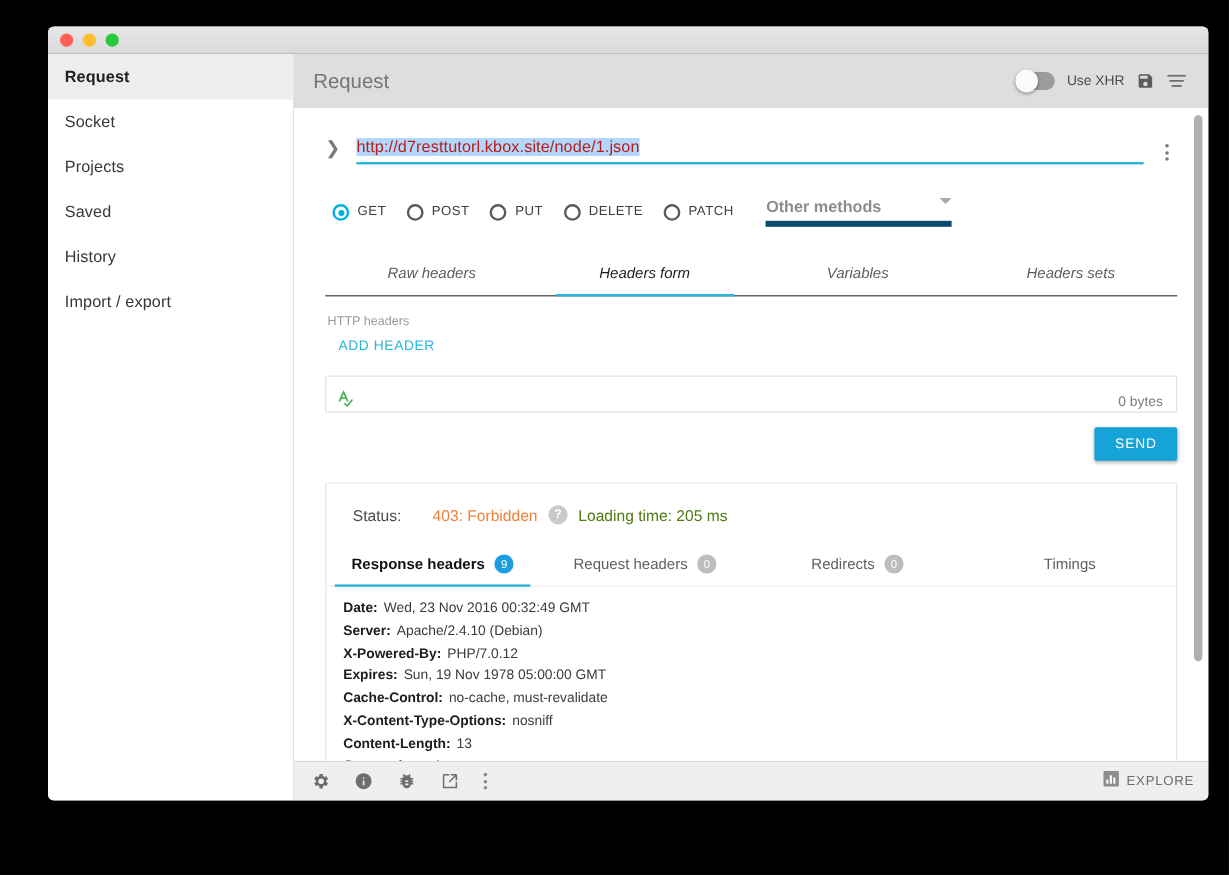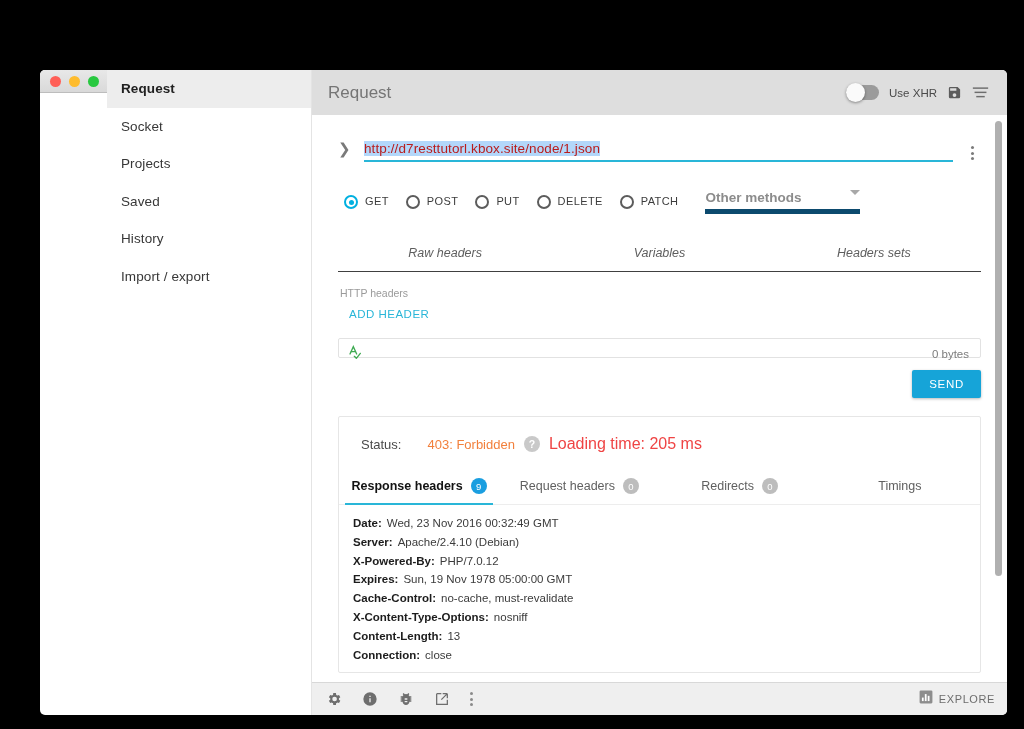--- a/index.html
+++ b/index.html
@@ -13,21 +13,21 @@
 
   
   #app-window {
     position: absolute;
     left: 40px; top: 22px;
     width: 967px; height: 645px;
     background: #fff;
     border-radius: 5px;
     overflow: hidden;
     box-shadow: 0 6px 26px rgba(0,0,0,.55);
-    display: flex;  margin-top: 48px;
+    display: flex; flex-direction: column;
   }
 
   
   #titlebar {
     height: 23px;
     background: linear-gradient(to bottom, #e8e8e8 0%, #d9d9d9 100%);
     border-bottom: 1px solid #bdbdbd;
     display: flex; align-items: center;
     padding-left: 10px;
     flex: 0 0 23px;
@@ -167,21 +167,21 @@
   
   #headers-form { padding-left: 2px; }
   #http-headers-label { font-size: 10.5px; color: #9a9a9a; margin-top: 15px; }
   #add-header-btn {
     font-size: 11.5px; color: #29b6d8; letter-spacing: .5px;
     margin-top: 9px; margin-left: 9px; cursor: pointer; display: inline-block;
   }
 
   
   #body-editor {
-    margin-top: 16px; height: 20px;
+    margin-top: 16px; height: 31px;
     border: 1px solid #e2e2e2; border-radius: 2px;
     display: flex; align-items: center; justify-content: space-between;
     padding: 12px 11px 0 9px; background: #fff;
   }
   #bytes-label { font-size: 11.5px; color: #7c7c7c; }
 
   
   #send-row { display: flex; justify-content: flex-end; margin-top: 12px; }
   #send-button {
     background: #16a4d8; color: #fff;
@@ -198,21 +198,21 @@
   }
   #status-row { display: flex; align-items: center; padding: 18px 22px 0; }
   #status-label { font-size: 13px; color: #4a4a4a; margin-right: 26px; }
   #status-code { font-size: 13px; color: #f2803c; margin-right: 9px; }
   .help-circle {
     width: 16px; height: 16px; border-radius: 50%;
     background: #c9c9c9; color: #fff; font-size: 10.5px;
     display: inline-flex; align-items: center; justify-content: center;
     margin-right: 9px; cursor: pointer; font-weight: bold;
   }
-  #loading-time { font-size: 16px; color: #ef4444; }
+  #loading-time { font-size: 13px; color: #4d7c0f; }
 
   #resp-tabs { display: flex; margin-top: 16px; border-bottom: 1px solid #ededed; }
   .resp-tab {
     flex: 1 1 0; display: flex; align-items: center; justify-content: center;
     gap: 8px; font-size: 12.5px; color: #606060;
     padding: 9px 0 10px; cursor: pointer; position: relative;
   }
   .resp-tab.active { color: #131313; font-weight: bold; }
   .resp-tab.active::after {
     content: ""; position: absolute;
@@ -352,20 +352,23 @@
           <div id="other-methods">
             <span id="other-methods-label">Other methods</span>
             <span class="caret-down"></span>
           </div>
         </div>
 
         <div id="req-tabs">
           <div class="rtab">
             <span>Raw headers</span>
           </div>
+          <div class="rtab active">
+            <span>Headers form</span>
+          </div>
           <div class="rtab">
             <span>Variables</span>
           </div>
           <div class="rtab">
             <span>Headers sets</span>
           </div>
         </div>
 
         <div id="headers-form">
           <div id="http-headers-label">HTTP headers</div>

